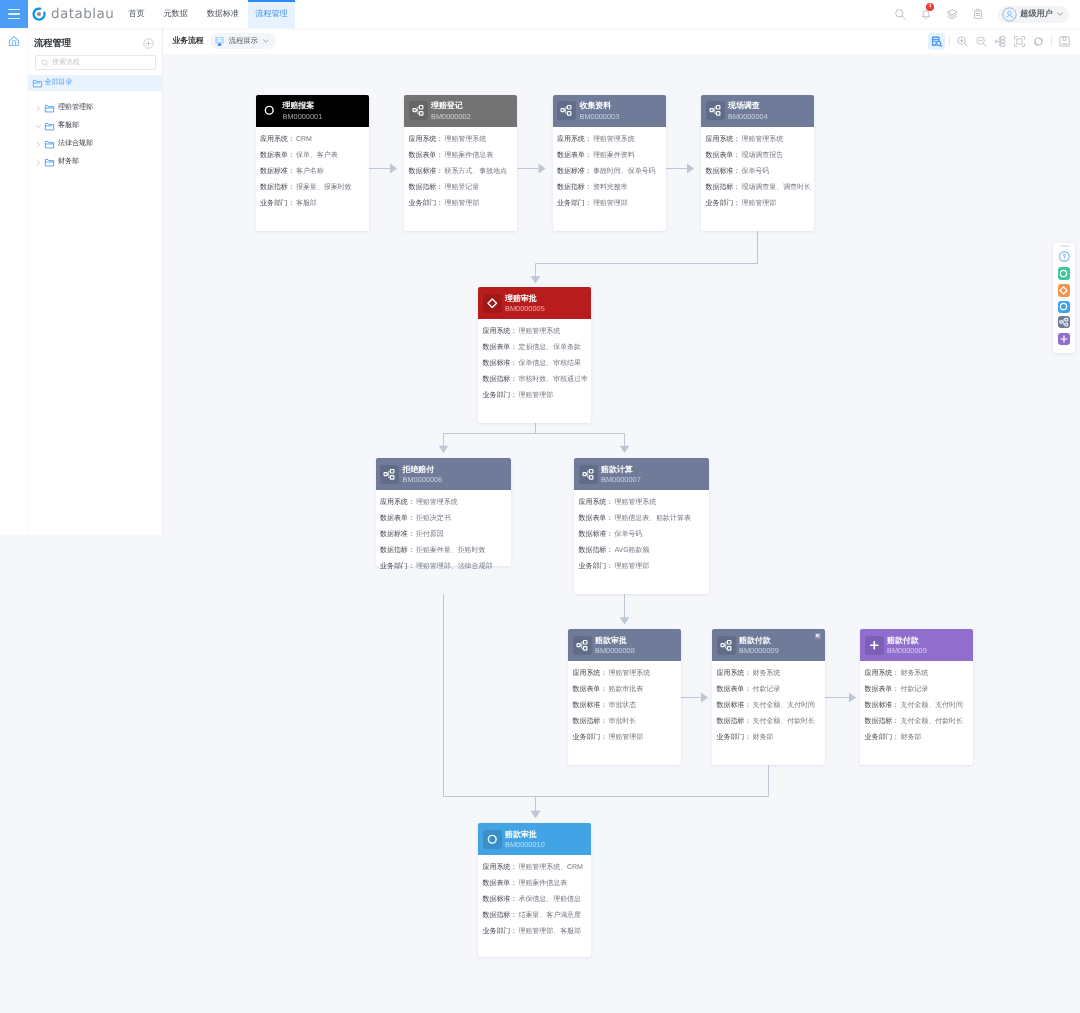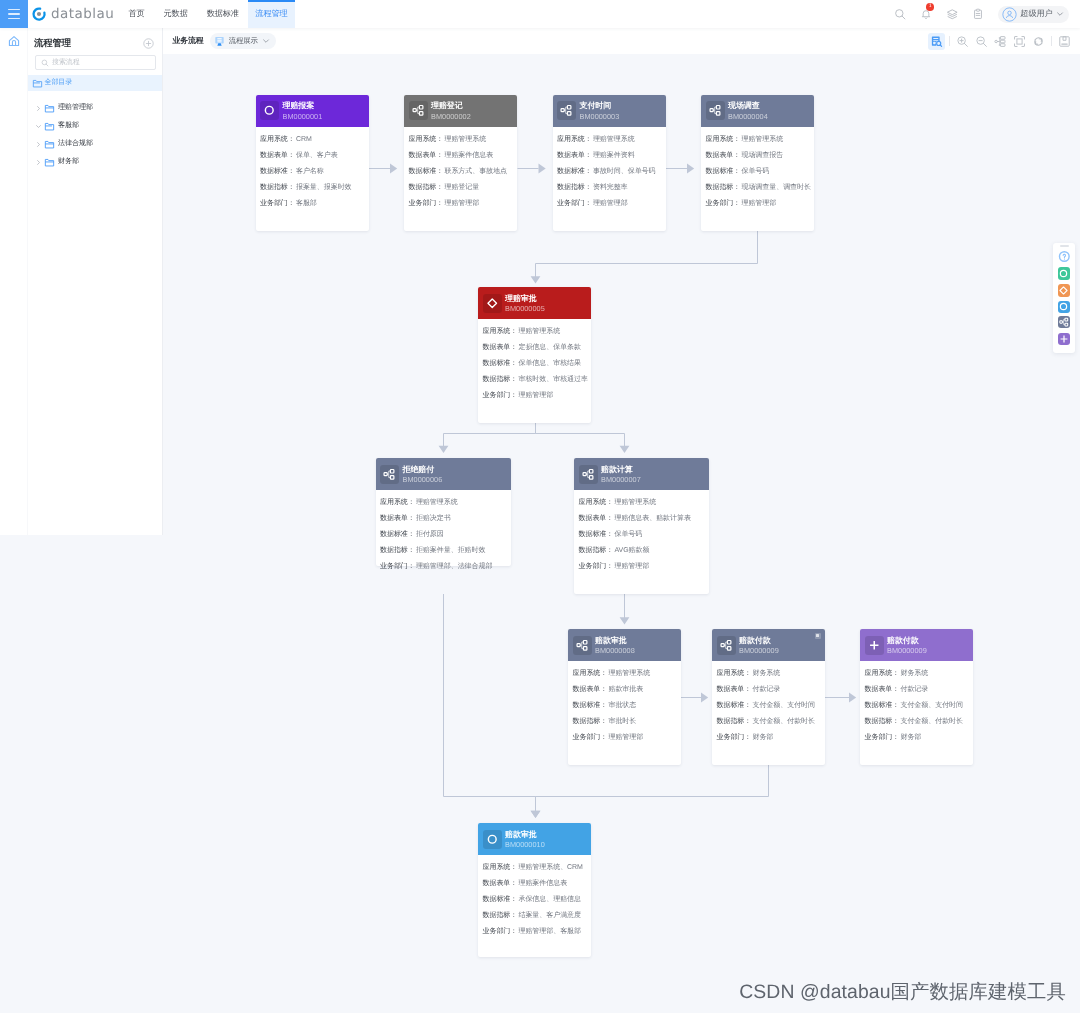--- a/index.html
+++ b/index.html
@@ -18,21 +18,21 @@
                   margin:1.4px 0;border-radius:1px;}
   .brand{position:absolute;left:31px;top:0;height:28px;display:flex;align-items:center;gap:4px;}
   .brand-mark{width:16px;height:16px;display:block;}
   .brand-text{font-size:13.5px;color:#8b9096;letter-spacing:.45px;
               font-family:"DejaVu Sans",sans-serif;font-weight:400;}
   .nav{position:absolute;left:119px;top:0;height:28px;display:flex;align-items:stretch;}
   .nav-item{display:flex;align-items:center;padding:0 9.5px;font-size:8.2px;color:#4a4f57;letter-spacing:-.15px;
             cursor:pointer;position:relative;justify-content:flex-end;}
   .nav-item.active{background:#e8f2fe;color:#3d8ef5;padding:0 7px;}
   .nav-item.active:before{content:"";position:absolute;left:0;right:0;top:0;height:2px;background:#2a8af6;}
-  .hdr-right{position:absolute;right:11px;top:0;height:28px;display:flex;align-items:center;gap:8px;}
+  .hdr-right{position:absolute;right:11px;top:0;height:28px;display:flex;align-items:center;gap:8px;font-weight:bold;}
   .hdr-ico{width:18px;height:28px;display:flex;align-items:center;justify-content:center;
            cursor:pointer;position:relative;color:#b4b9c0;}
   .badge{position:absolute;top:3px;right:1px;width:7.6px;height:7.6px;border-radius:50%;
          background:#ef3d2e;color:#fff;font-size:5px;line-height:7.6px;text-align:center;
          font-family:"Liberation Sans",sans-serif;}
   .userchip{display:flex;align-items:center;gap:3.5px;height:17px;padding:0 5px 0 4px;
             border-radius:9px;background:#f3f4f6;margin-left:3px;cursor:pointer;}
   .userchip .uname{font-size:8.2px;color:#5a6068;letter-spacing:-.15px;}
 
   
@@ -353,21 +353,21 @@
         <path d="M538 638.6 L538 648.4 L545.2 643.5 Z" fill="#bfc7d7"></path>
         <path d="M662 643.5 H686" stroke="#bfc7d7" stroke-width="1" fill="none"></path>
         <path d="M686 638.6 L686 648.4 L693.2 643.5 Z" fill="#bfc7d7"></path>
         <path d="M280.5 540 V742.5 H372.5 V758" stroke="#bfc7d7" stroke-width="1" fill="none" stroke-linejoin="round"></path>
         <path d="M367.6 756.8 L377.4 756.8 L372.5 764 Z" fill="#bfc7d7"></path>
         <path d="M605.5 711 V742.5 H372.5 V758" stroke="#bfc7d7" stroke-width="1" fill="none" stroke-linejoin="round"></path>
         <path d="M367.6 756.8 L377.4 756.8 L372.5 764 Z" fill="#bfc7d7"></path>
       </svg>
     <div id="nodes">
         <div class="node" style="left:92.5px;top:40.5px;width:113px;height:136px;">
-   <div class="nhead" style="background:#6d28d9">
+   <div class="nhead" style="background:#000000">
      <div class="nico" style="background:rgba(0,0,0,.12)">
               <svg width="12.5" height="12.5" viewBox="0 0 14 14">
                 <circle cx="7" cy="7" r="4.35" fill="none" stroke="#fff" stroke-width="1.6"></circle>
               </svg>
             </div>
      <div>
        <div class="ntitle">理赔报案</div>
        <div class="ncode">BM0000001</div>
      </div>
 
@@ -408,21 +408,21 @@
    <div class="nhead" style="background:#6f7b99">
      <div class="nico" style="background:rgba(0,0,0,.12)">
               <svg width="12.5" height="12.5" viewBox="0 0 14 14">
                 <path d="M4.3 7h2.1V3.4h2.3M6.4 7v3.6h2.3" fill="none" stroke="#fff" stroke-width=".75"></path>
                 <rect x="1.2" y="5.1" width="3.5" height="3.5" rx=".8" fill="none" stroke="#fff" stroke-width="1.35"></rect>
                 <rect x="8.3" y="1.7" width="3.9" height="3.9" rx=".8" fill="none" stroke="#fff" stroke-width="1.35"></rect>
                 <rect x="8.3" y="8.6" width="3.9" height="3.9" rx=".8" fill="none" stroke="#fff" stroke-width="1.35"></rect>
               </svg>
             </div>
      <div>
-       <div class="ntitle">支付时间</div>
+       <div class="ntitle">收集资料</div>
        <div class="ncode">BM0000003</div>
      </div>
 
    </div>
    <div class="nbody">
             <div class="nrow"><b>应用系统：</b><span>理赔管理系统</span></div>
             <div class="nrow"><b>数据表单：</b><span>理赔案件资料</span></div>
             <div class="nrow"><b>数据标准：</b><span>事故时间、保单号码</span></div>
             <div class="nrow"><b>数据指标：</b><span>资料完整率</span></div>
             <div class="nrow"><b>业务部门：</b><span>理赔管理部</span></div>
@@ -648,14 +648,13 @@
           <rect x="8.3" y="8.6" width="3.9" height="3.9" rx=".8" fill="none" stroke="#fff" stroke-width="1.45"></rect>
         </svg>
       </div>
       <div class="fitem" style="background:#8f6ece">
         <svg width="10" height="10" viewBox="0 0 14 14">
           <path d="M7 2.2v9.6M2.2 7h9.6" stroke="#fff" stroke-width="1.7"></path>
         </svg>
       </div>
     </div>
 
-  <div class="wm">CSDN @databau国产数据库建模工具</div>
 </div>
 
 </body></html>

